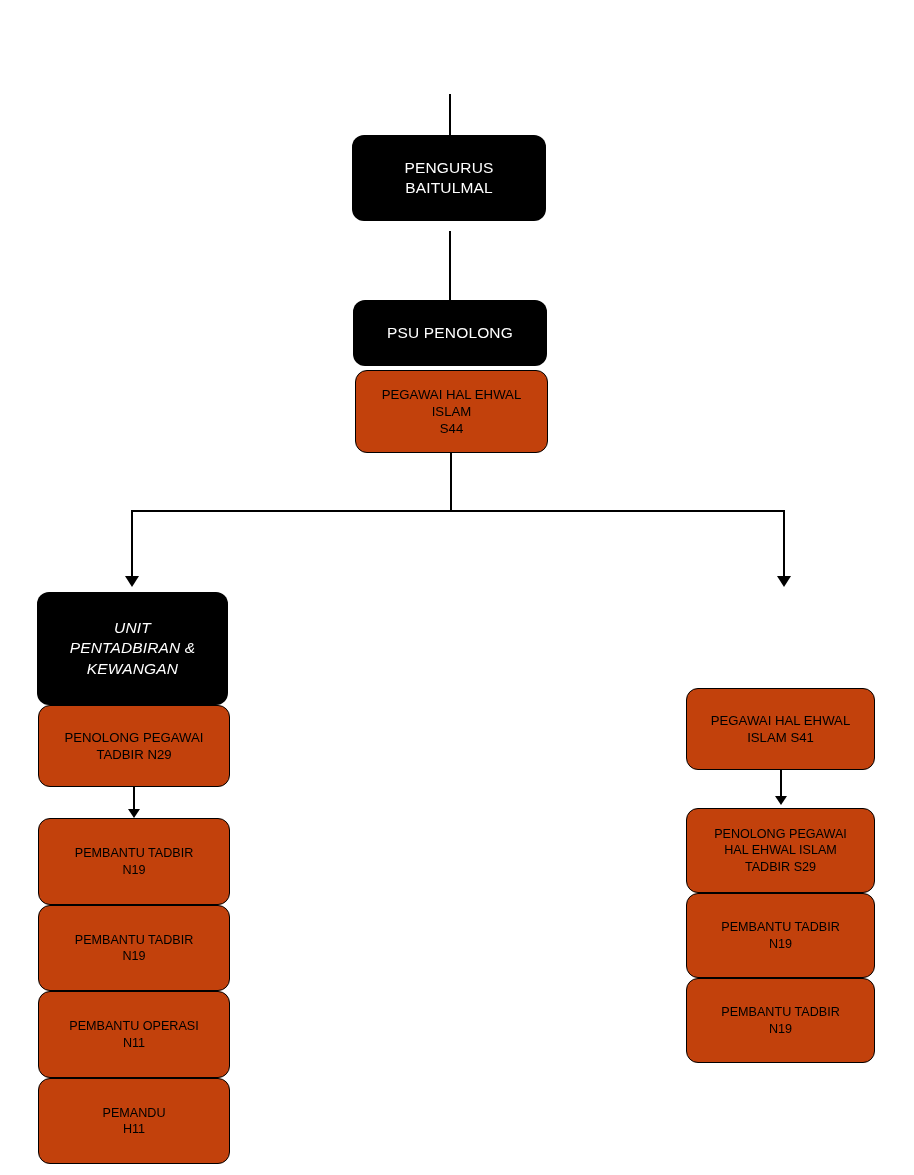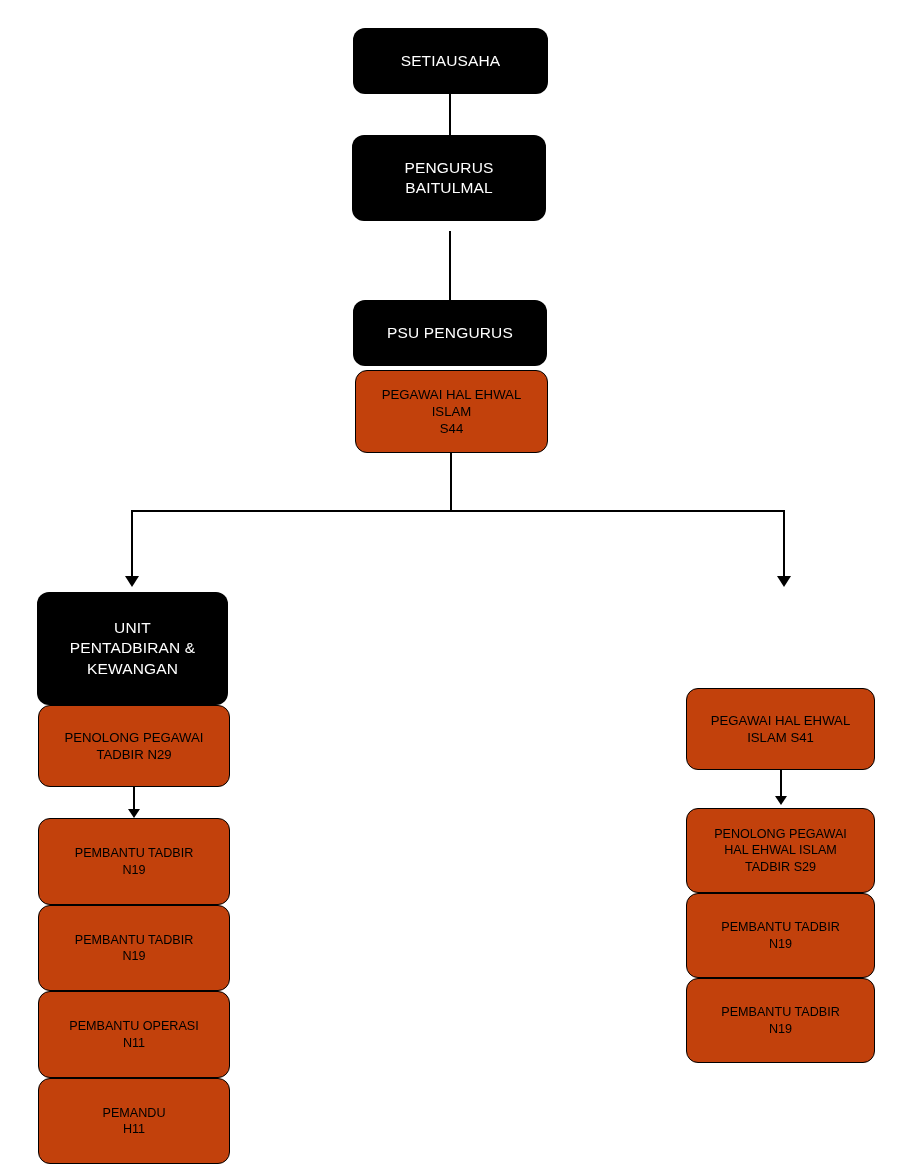--- a/index.html
+++ b/index.html
@@ -85,51 +85,48 @@
     border-left-width: 6px;
     border-right-width: 6px;
     border-top-width: 9px;
   }
 </style>
 </head>
 <body>
 
 <div id="chart-canvas">
 
-  <div class="node black" style="left:353px; top:28px; width:195px; height:66px;">
-    <span class="node-label">SETIAUSAHA</span>
-  </div>
 
   <div class="vline" style="left:449px; top:94px; height:51px;"></div>
 
   <div class="node black" style="left:352px; top:135px; width:194px; height:86px;">
     <span class="node-label">PENGURUS
 BAITULMAL</span>
   </div>
 
   <div class="vline" style="left:449px; top:231px; height:69px;"></div>
 
   <div class="node black" style="left:353px; top:300px; width:194px; height:66px;">
-    <span class="node-label">PSU PENGURUS</span>
+    <span class="node-label">PSU PENOLONG</span>
   </div>
 
   <div class="node white" style="left:355px; top:370px; width:193px; height:83px;">
     <span class="node-label">PEGAWAI HAL EHWAL
 ISLAM
 S44</span>
   </div>
 
   <div class="vline" style="left:450px; top:453px; height:58px;"></div>
   <div class="hline" style="left:131px; top:510px; width:652px;"></div>
   <div class="vline" style="left:131px; top:510px; height:68px;"></div>
   <div class="arrowhead" style="left:125px; top:576px;"></div>
   <div class="vline" style="left:783px; top:510px; height:68px;"></div>
   <div class="arrowhead" style="left:777px; top:576px;"></div>
 
-  <div class="node black" style="left:37px; top:592px; width:191px; height:113px;">
+  <div class="node black" style="left:37px; top:592px; width:191px; height:113px;font-style:italic;">
     <span class="node-label">UNIT
 PENTADBIRAN &amp;
 KEWANGAN</span>
   </div>
 
   <div class="node white" style="left:38px; top:705px; width:192px; height:82px;">
     <span class="node-label">PENOLONG PEGAWAI
 TADBIR N29</span>
   </div>
 

